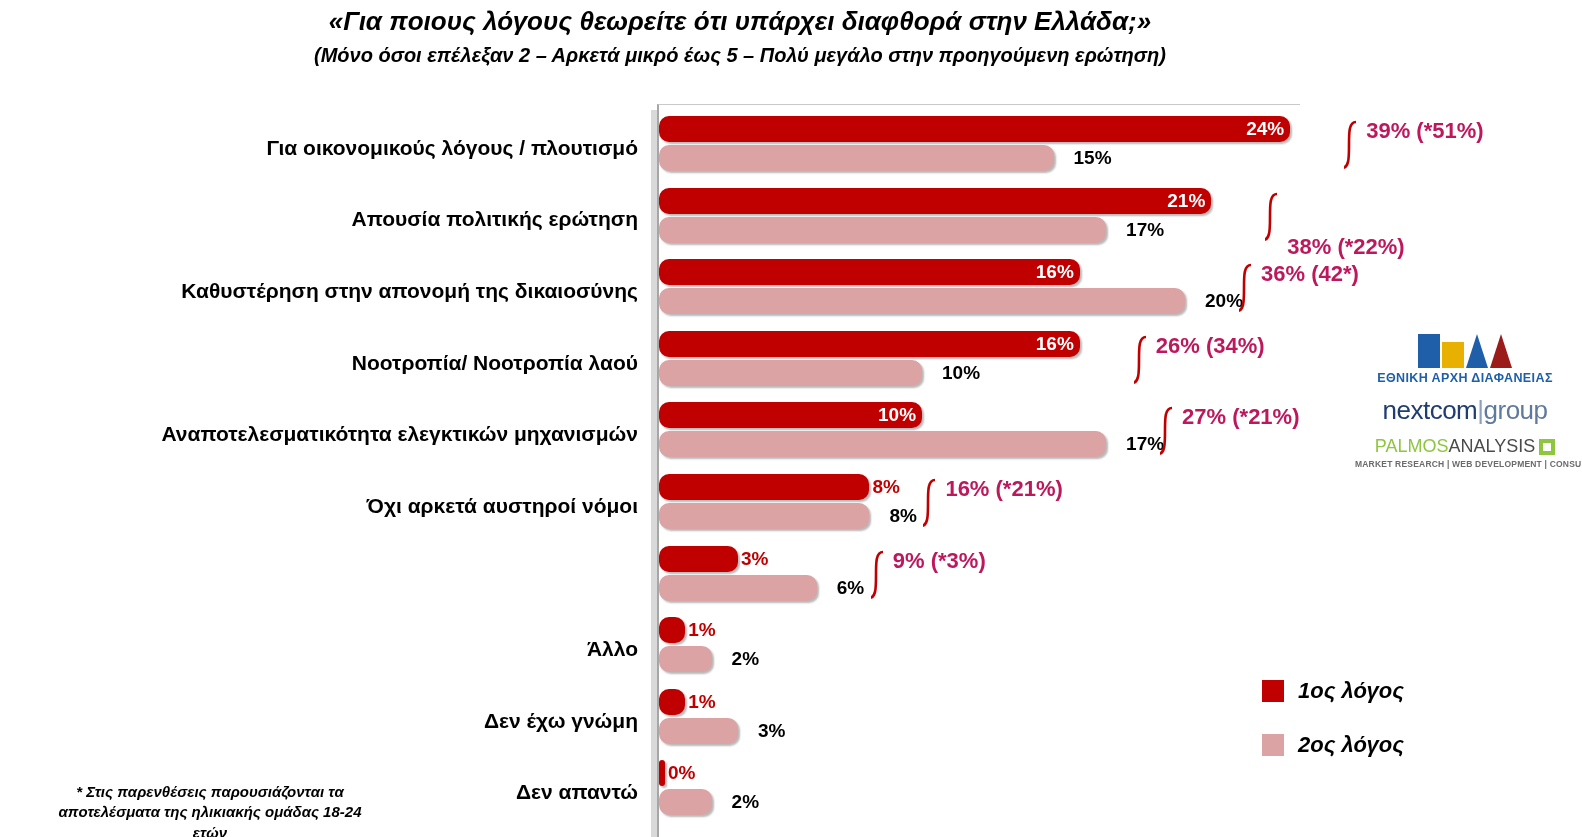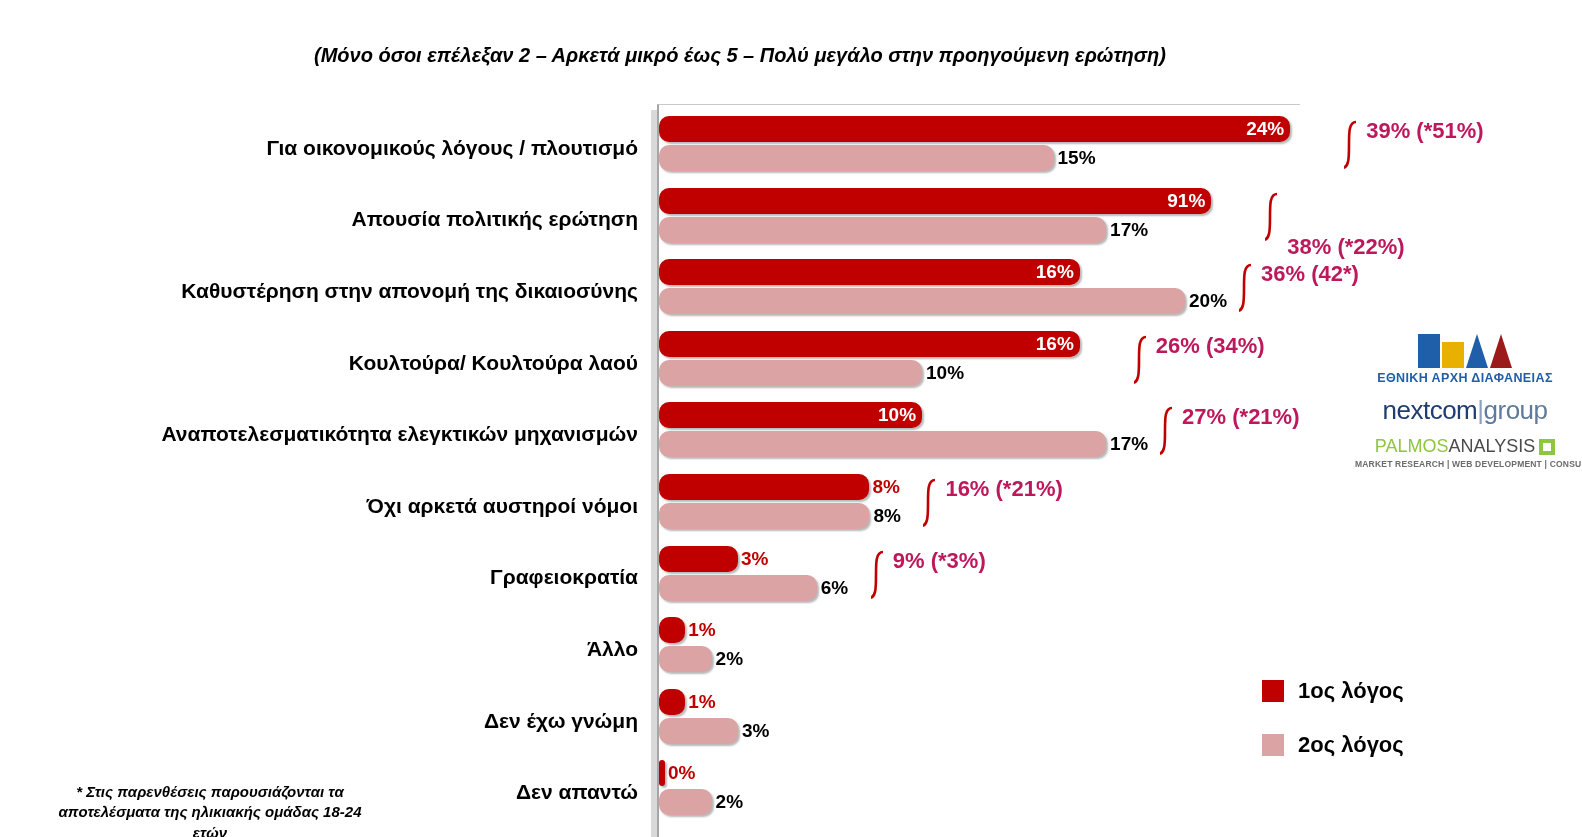--- a/index.html
+++ b/index.html
@@ -116,21 +116,21 @@
   .bar.first .bar-value {
     color: #ffffff;
     margin-left: -44px;
   }
   .bar.first.tiny .bar-value,
   .bar.first.small .bar-value {
     color: #c00000;
     margin-left: 3px;
   }
   .bar.second .bar-value {
-    margin-left: 4px;
+    margin-left: 20px;
     color: #000000;
   }
 
   
   .brace {
     position: absolute;
     top: 8px;
     width: 16px;
     height: 50px;
   }
@@ -161,20 +161,21 @@
     width: 22px;
     height: 22px;
     margin-right: 14px;
     flex: 0 0 auto;
   }
   .legend-label {
     font-size: 22px;
     font-weight: bold;
     color: #000000;
     white-space: nowrap;
+    font-style: italic;
   }
 
   
   .footnote {
     position: absolute;
     left: 40px;
     top: 782px;
     width: 340px;
     text-align: center;
     font-size: 15px;
@@ -245,20 +246,21 @@
     letter-spacing: 0.2px;
     margin-top: 2px;
     white-space: nowrap;
   }
 </style>
 </head>
 <body>
 
 <div class="chart-root">
 
+  <div class="title">«Για ποιους λόγους θεωρείτε ότι υπάρχει διαφθορά στην Ελλάδα;»</div>
   <div class="subtitle">(Μόνο όσοι επέλεξαν 2 – Αρκετά μικρό έως 5 – Πολύ μεγάλο στην προηγούμενη ερώτηση)</div>
 
   <div class="plot-shadow"></div>
   <div class="plot"></div>
 
   <div id="rows">
       <div class="row" style="top: 112px;">
         <div class="cat-label-wrap">Για οικονομικούς λόγους / πλουτισμό</div>
         <div class="bar first" style="width: 631.2px;">
           <span class="bar-value">24%</span>
@@ -269,21 +271,21 @@
         <div class="brace" style="left: 1344.2px;">
           <svg width="16" height="50" viewBox="0 0 16 50">
             <path d="M2 2 C 9 2, 9 12, 9 25 C 9 38, 9 48, 16 48" fill="none" stroke="#c00000" stroke-width="2.6" transform="translate(14,0) scale(-1,1)"></path>
           </svg>
         </div>
         <div class="total" style="left: 1366.2px;">39% (*51%)</div>
       </div>
       <div class="row" style="top: 183.6px;">
         <div class="cat-label-wrap">Απουσία πολιτικής ερώτηση</div>
         <div class="bar first" style="width: 552.3px;">
-          <span class="bar-value">91%</span>
+          <span class="bar-value">21%</span>
         </div>
         <div class="bar second" style="width: 447.1px;">
           <span class="bar-value">17%</span>
         </div>
         <div class="brace" style="left: 1265.3px;">
           <svg width="16" height="50" viewBox="0 0 16 50">
             <path d="M2 2 C 9 2, 9 12, 9 25 C 9 38, 9 48, 16 48" fill="none" stroke="#c00000" stroke-width="2.6" transform="translate(14,0) scale(-1,1)"></path>
           </svg>
         </div>
         <div class="total" style="left: 1287.3px; margin-top: 44px;">38% (*22%)</div>
@@ -297,21 +299,21 @@
           <span class="bar-value">20%</span>
         </div>
         <div class="brace" style="left: 1239px;">
           <svg width="16" height="50" viewBox="0 0 16 50">
             <path d="M2 2 C 9 2, 9 12, 9 25 C 9 38, 9 48, 16 48" fill="none" stroke="#c00000" stroke-width="2.6" transform="translate(14,0) scale(-1,1)"></path>
           </svg>
         </div>
         <div class="total" style="left: 1261px;">36% (42*)</div>
       </div>
       <div class="row" style="top: 326.8px;">
-        <div class="cat-label-wrap">Κουλτούρα/ Κουλτούρα λαού</div>
+        <div class="cat-label-wrap">Νοοτροπία/ Νοοτροπία λαού</div>
         <div class="bar first" style="width: 420.8px;">
           <span class="bar-value">16%</span>
         </div>
         <div class="bar second" style="width: 263px;">
           <span class="bar-value">10%</span>
         </div>
         <div class="brace" style="left: 1133.8px;">
           <svg width="16" height="50" viewBox="0 0 16 50">
             <path d="M2 2 C 9 2, 9 12, 9 25 C 9 38, 9 48, 16 48" fill="none" stroke="#c00000" stroke-width="2.6" transform="translate(14,0) scale(-1,1)"></path>
           </svg>
@@ -342,21 +344,20 @@
           <span class="bar-value">8%</span>
         </div>
         <div class="brace" style="left: 923.4px;">
           <svg width="16" height="50" viewBox="0 0 16 50">
             <path d="M2 2 C 9 2, 9 12, 9 25 C 9 38, 9 48, 16 48" fill="none" stroke="#c00000" stroke-width="2.6" transform="translate(14,0) scale(-1,1)"></path>
           </svg>
         </div>
         <div class="total" style="left: 945.4px;">16% (*21%)</div>
       </div>
       <div class="row" style="top: 541.6px;">
-        <div class="cat-label-wrap">Γραφειοκρατία</div>
         <div class="bar first tiny" style="width: 78.9px;">
           <span class="bar-value">3%</span>
         </div>
         <div class="bar second" style="width: 157.8px;">
           <span class="bar-value">6%</span>
         </div>
         <div class="brace" style="left: 870.8px;">
           <svg width="16" height="50" viewBox="0 0 16 50">
             <path d="M2 2 C 9 2, 9 12, 9 25 C 9 38, 9 48, 16 48" fill="none" stroke="#c00000" stroke-width="2.6" transform="translate(14,0) scale(-1,1)"></path>
           </svg>

